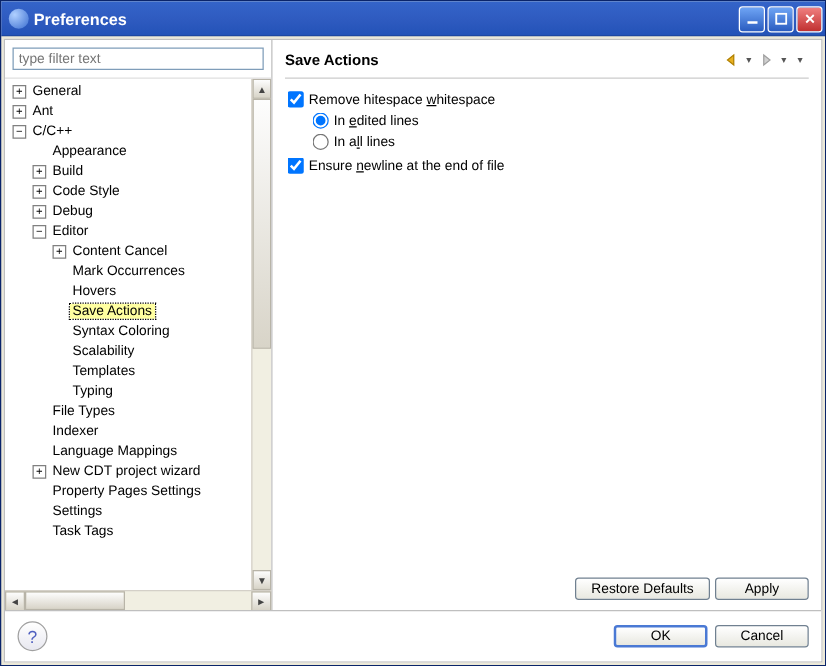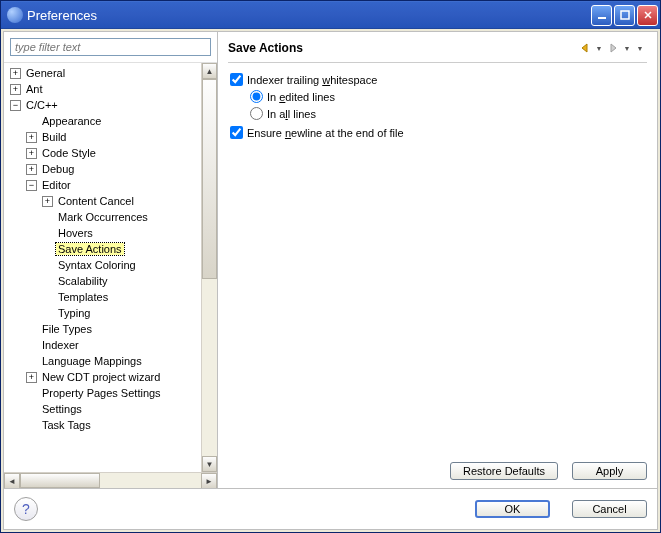--- a/index.html
+++ b/index.html
@@ -19,21 +19,21 @@
     background: #ECE9D8;
     display: flex;
     flex-direction: column;
   }
   .titlebar {
     height: 28px;
     background: linear-gradient(#4A79D4 0%, #3464C9 3%, #2F5BC0 50%, #2453B8 95%, #1A3F8F 100%);
     display: flex;
     align-items: center;
     color: #fff;
-    font-weight: normal;
+    font-weight: bold;
     padding: 0 2px 0 6px;
   }
   .title-icon {
     width: 16px; height: 16px; margin-right: 4px;
     background: radial-gradient(circle at 30% 30%, #B0D0FF, #3A6DD0);
     border-radius: 50%;
   }
   .title-text { flex: 1; font-size: 13px; }
   .win-btns { display: flex; gap: 2px; }
   .win-btn {
@@ -67,21 +67,20 @@
     border-right: 1px solid #BFBFBF;
     background: #fff;
   }
   .filter-wrap { padding: 6px; }
   .filter-input {
     width: 100%;
     padding: 2px 4px;
     border: 1px solid #7F9DB9;
     font-size: 11px;
     color: #999;
-    font-style: italic;
   }
   .tree-scroll {
     flex: 1;
     position: relative;
     overflow: hidden;
     border-top: 1px solid #E0E0E0;
     display: flex;
   }
   .tree {
     flex: 1;
@@ -180,21 +179,21 @@
     gap: 4px;
   }
   .radio-group { padding-left: 20px; margin-top: 2px; margin-bottom: 6px; }
   .check-row input, .radio-row input { margin: 0; }
   .check-row label, .radio-row label { cursor: default; }
   .underline { text-decoration: underline; }
   .rp-buttons {
     margin-top: auto;
     display: flex;
     justify-content: flex-end;
-    gap: 14px;
+    gap: 4px;
     padding-top: 8px;
   }
   .btn {
     min-width: 75px;
     padding: 2px 12px;
     border: 1px solid #708090;
     border-radius: 3px;
     background: linear-gradient(#fff, #E8E8E0);
     font-size: 11px;
     cursor: default;
@@ -209,21 +208,21 @@
   }
   .help-btn {
     width: 24px; height: 24px;
     border: 1px solid #A0A0A0;
     border-radius: 50%;
     display: flex; align-items: center; justify-content: center;
     font-size: 14px; color: #5060C0;
     background: linear-gradient(#fff, #E8E8F0);
     cursor: default;
   }
-  .bottom-right { margin-left: auto; display: flex; gap: 22px; }
+  .bottom-right { margin-left: auto; display: flex; gap: 6px; }
   .btn.default { border: 2px solid #4A79D4; padding: 1px 11px; }
 </style>
 </head>
 <body>
 
 <div class="window">
   <div class="titlebar">
     <div class="title-icon"></div>
     <div class="title-text">Preferences</div>
     <div class="win-btns">
@@ -405,21 +404,21 @@
                 </svg>
             </div>
             <div class="arrow drop">▼</div>
             <div class="arrow drop" style="width:14px">▼</div>
           </div>
         </div>
 
         <div class="options">
           <div class="check-row">
             <input type="checkbox" checked="" style="">
-            <label><span>Indexer trailing </span><span class="underline">w</span><span>hitespace</span></label>
+            <label><span>Remove hitespace </span><span class="underline">w</span><span>hitespace</span></label>
           </div>
           <div class="radio-group">
             <div class="radio-row">
               <input type="radio" name="wsmode" checked="" style="">
               <label><span>In </span><span class="underline">e</span><span>dited lines</span></label>
             </div>
             <div class="radio-row">
               <input type="radio" name="wsmode" style="">
               <label><span>In a</span><span class="underline">l</span><span>l lines</span></label>
             </div>

